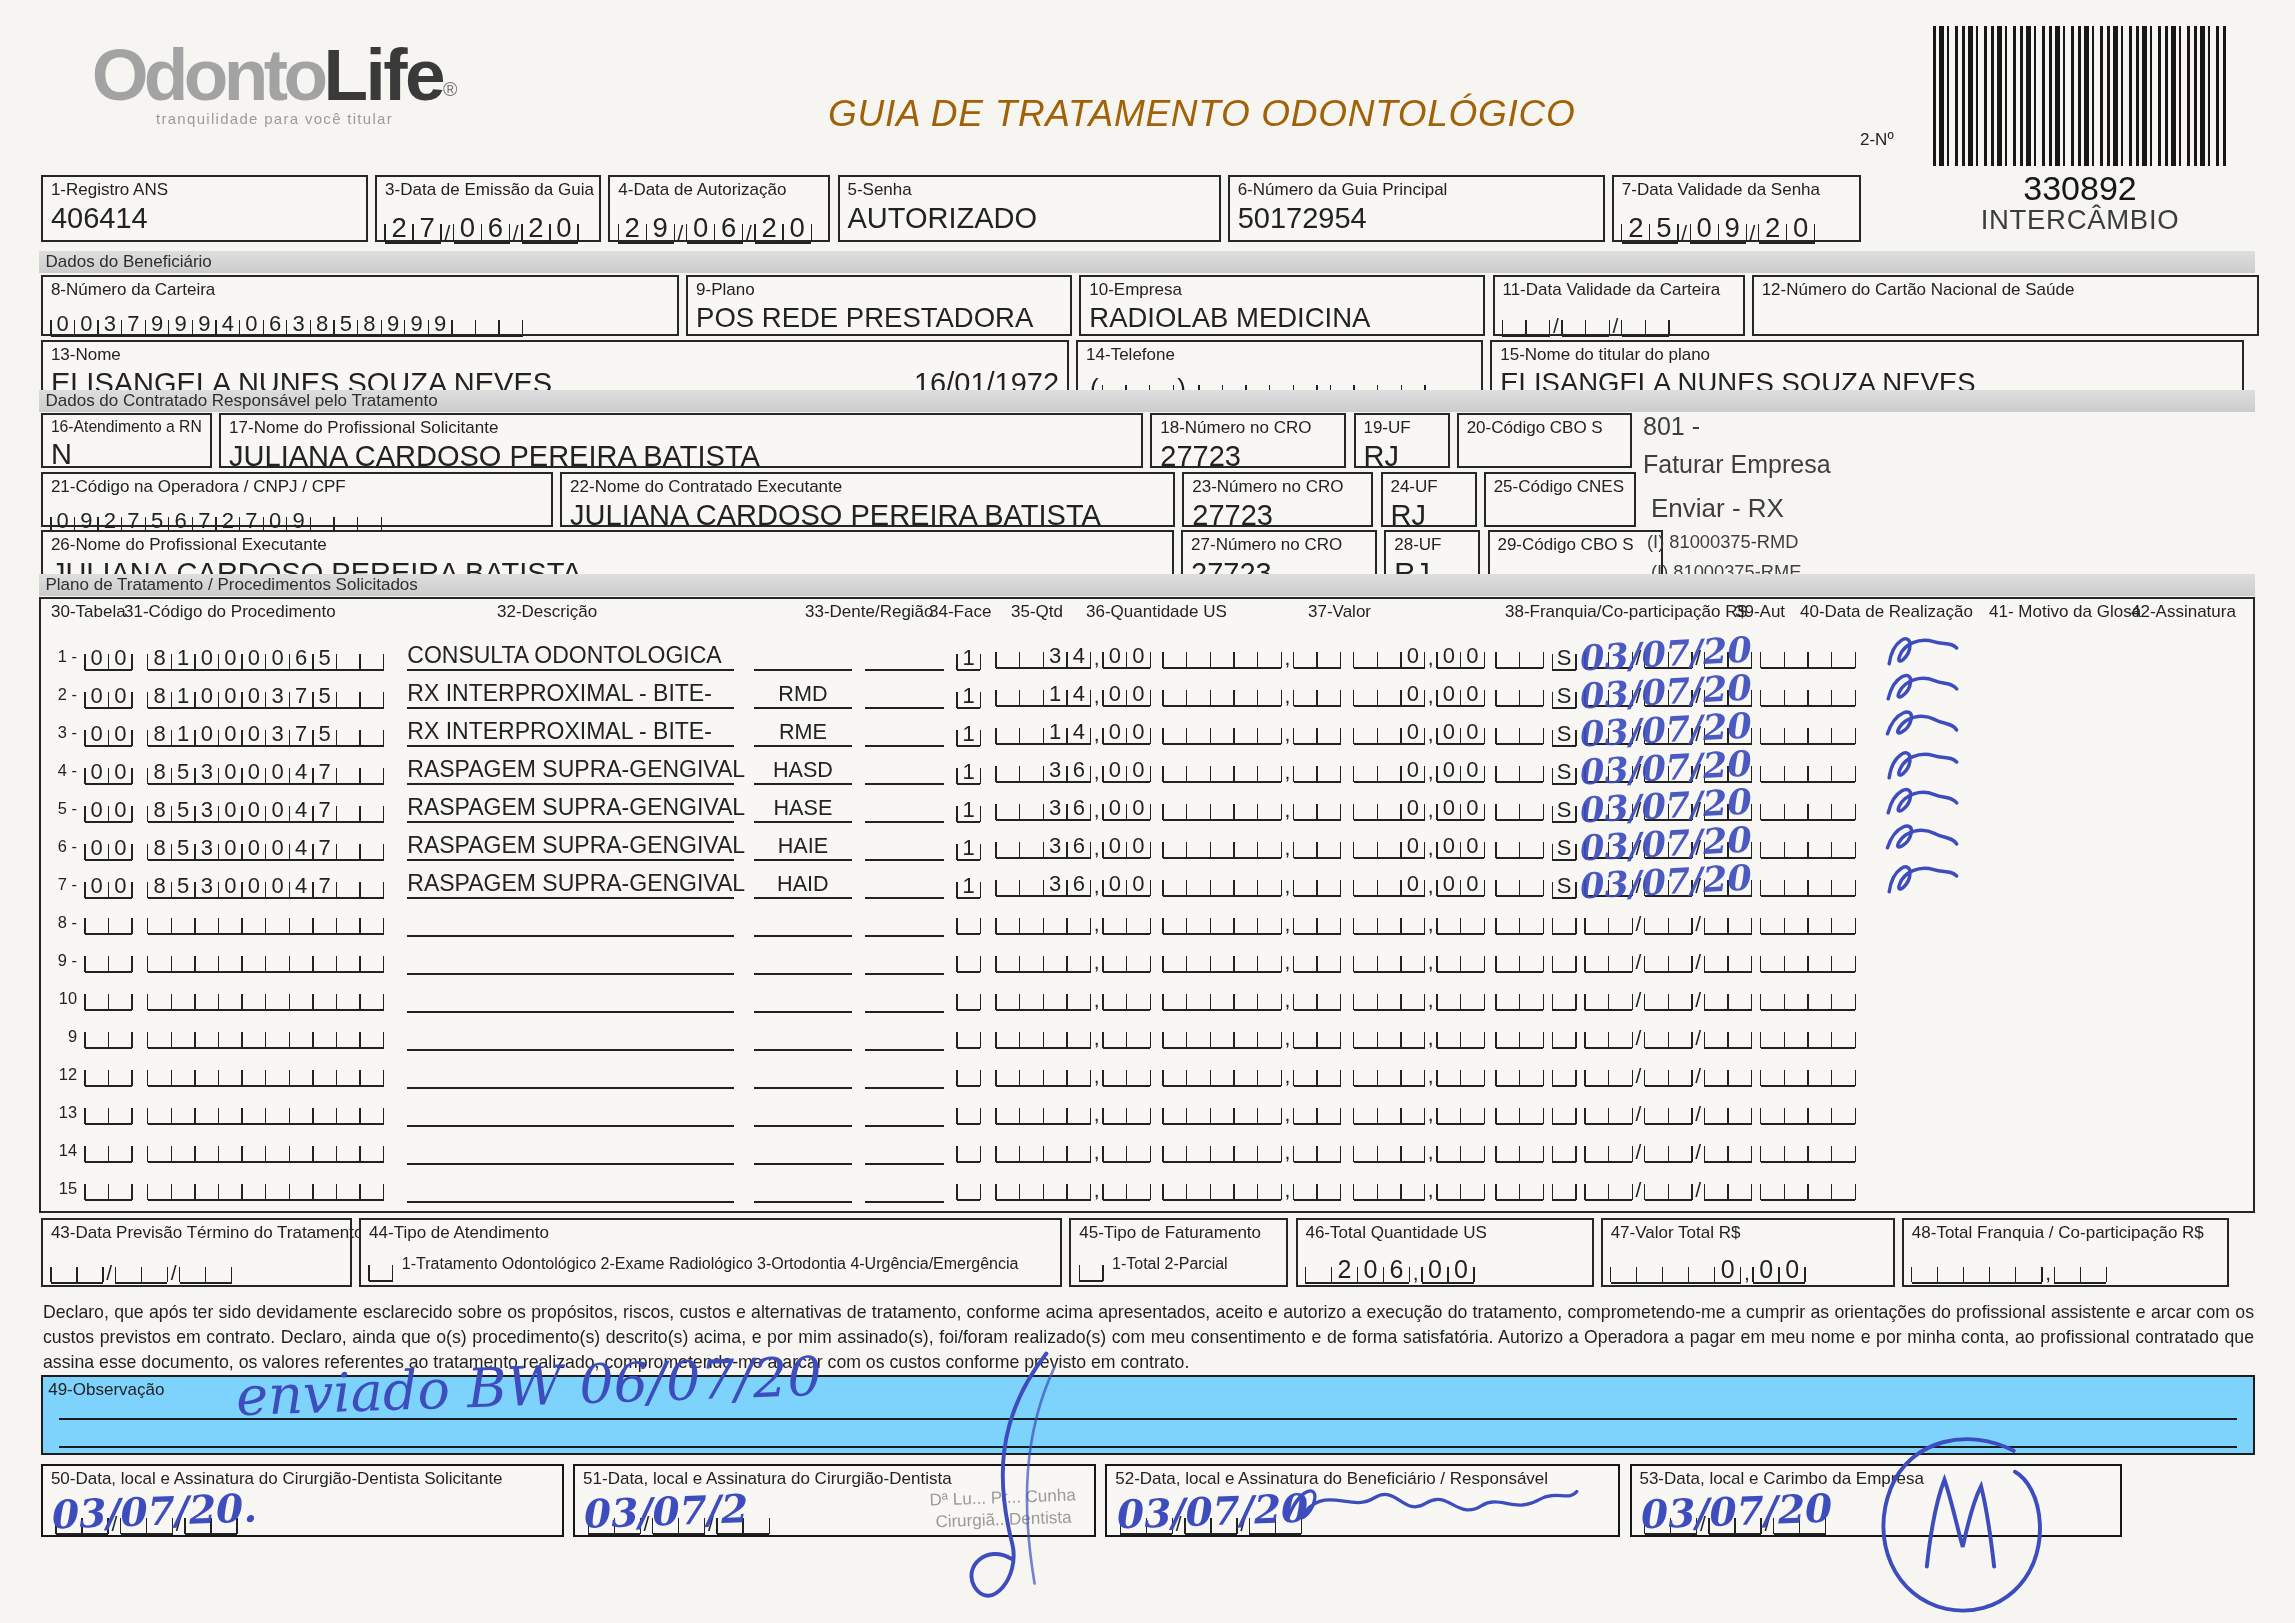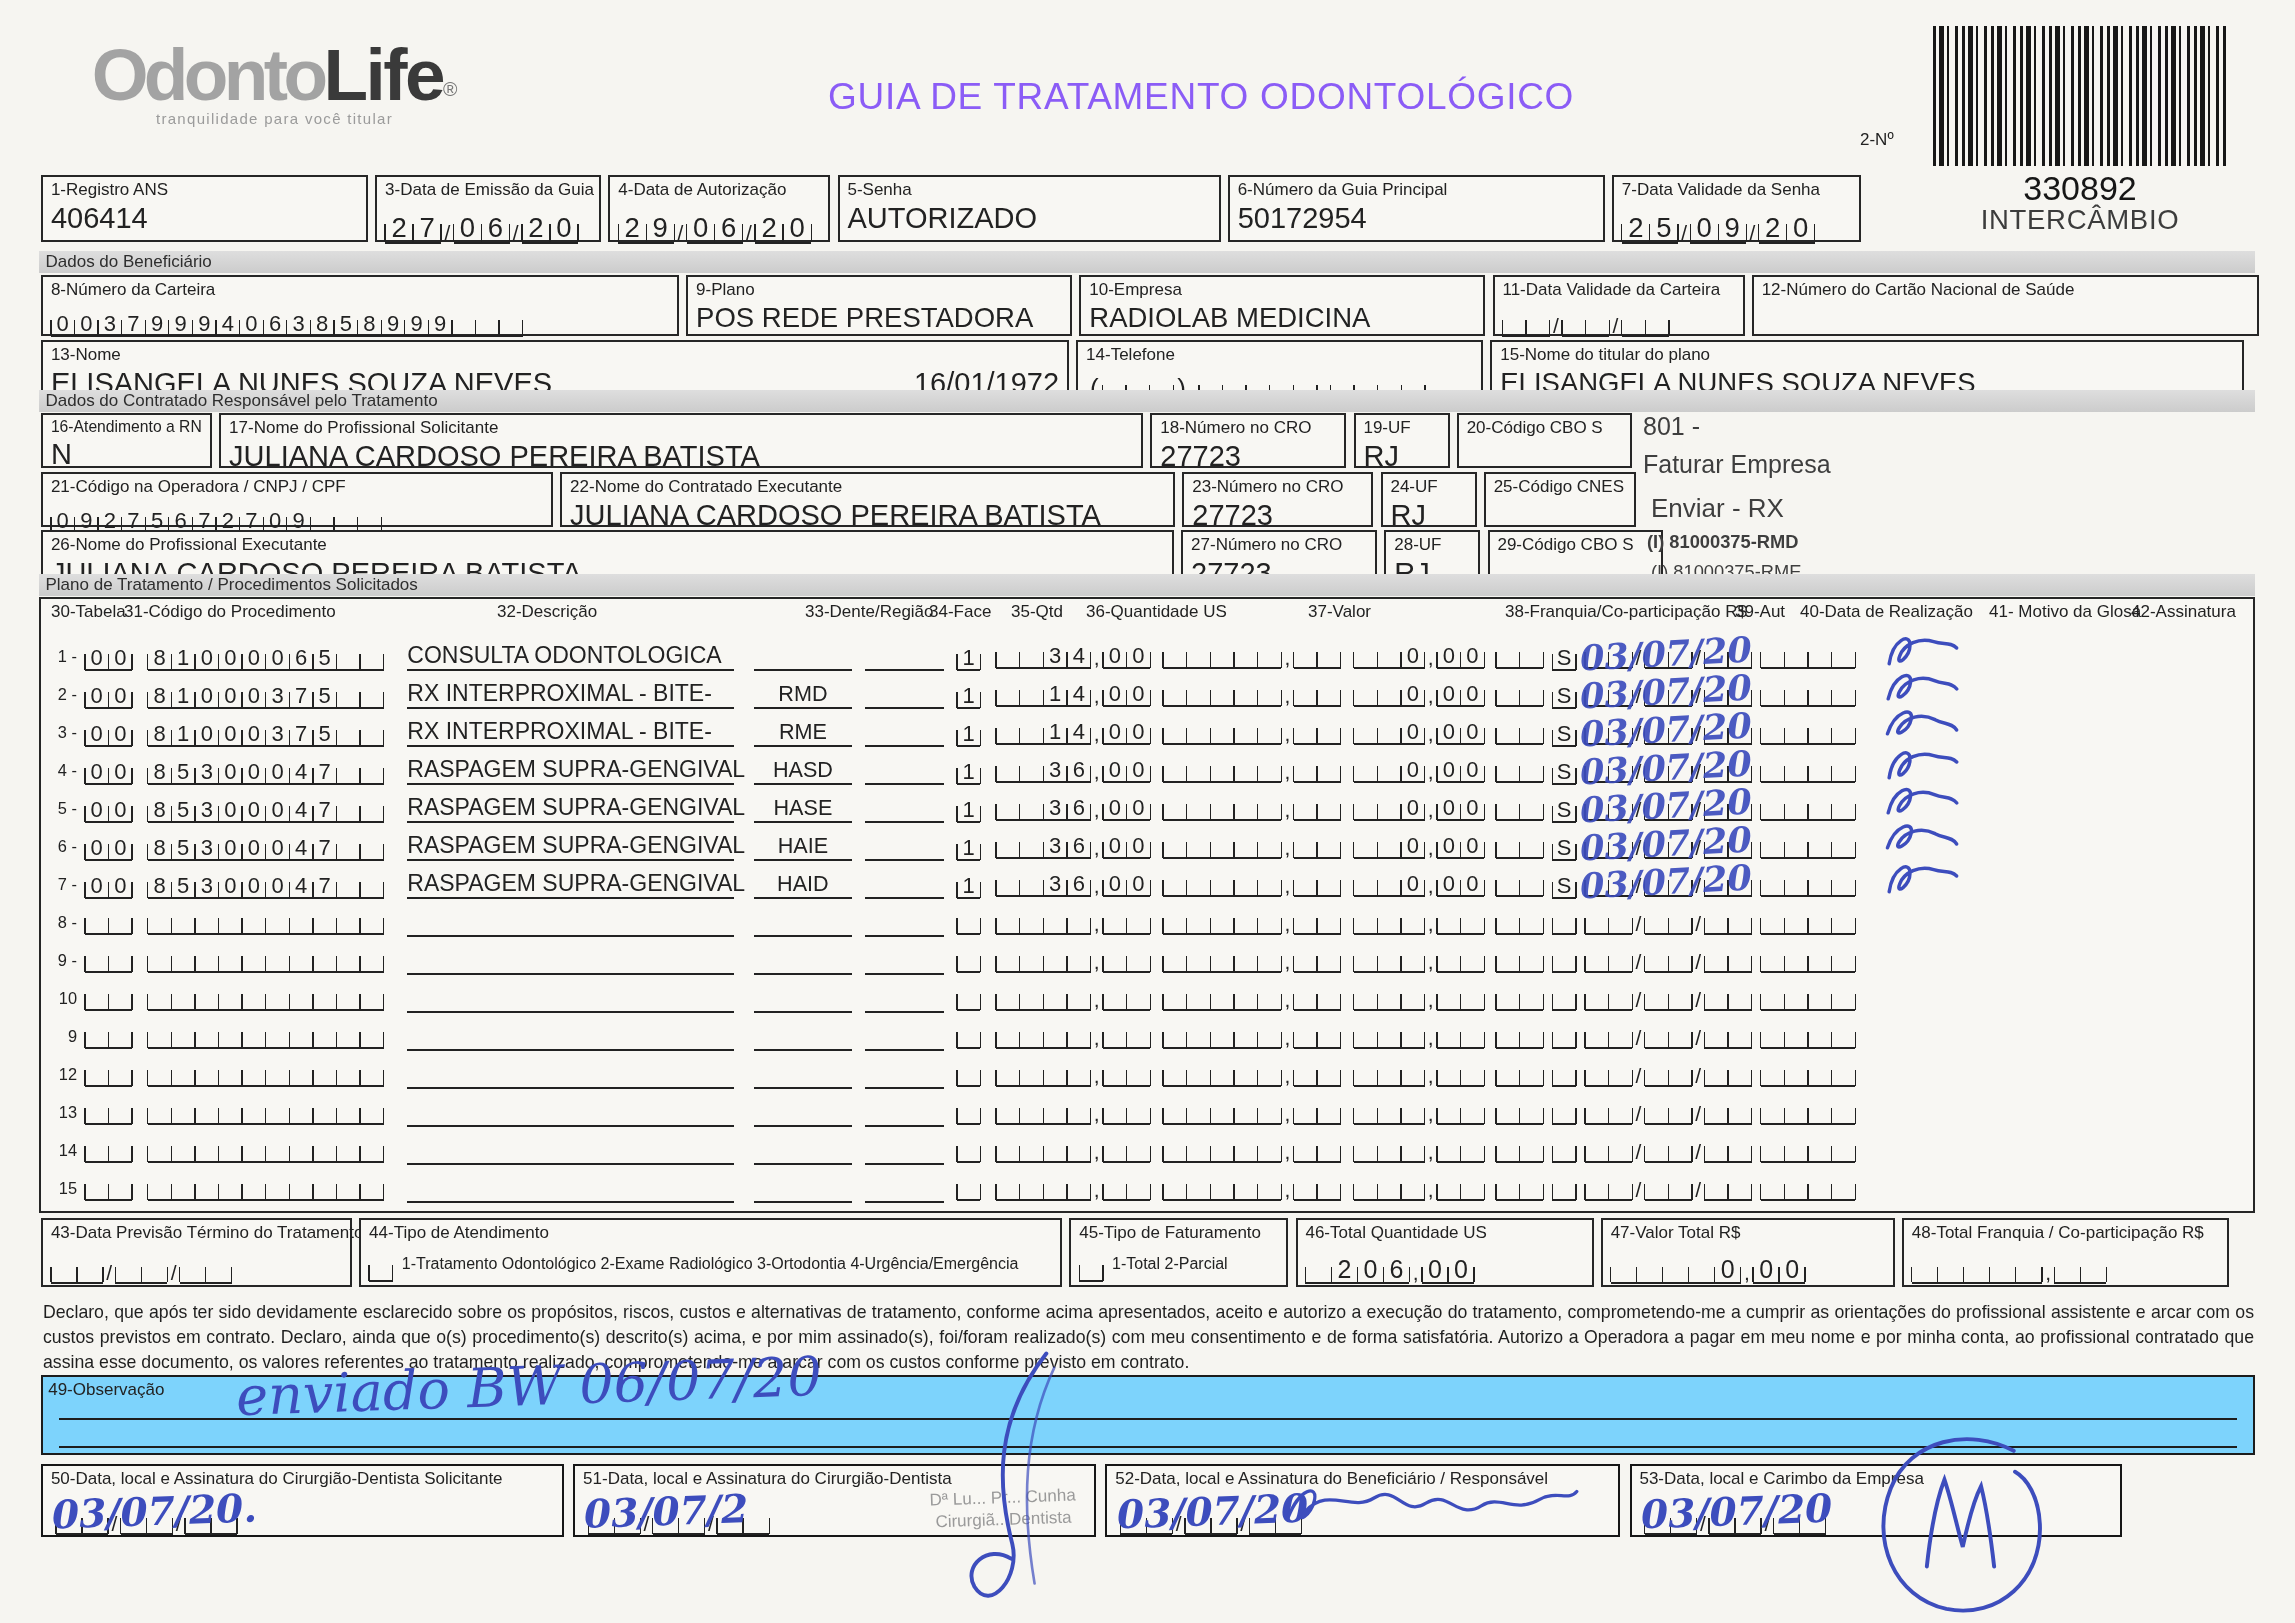--- a/index.html
+++ b/index.html
@@ -4,21 +4,21 @@
 <style>
   html,body{margin:0;padding:0;background:#888;}
   .sheet{position:relative;width:2295px;height:1623px;background:#f6f5f1;
     font-family:"Liberation Sans",sans-serif;color:#222;overflow:hidden;}
   
   .logo{position:absolute;left:65px;top:33px;width:419px;text-align:center;}
   .lg1{font-size:73px;font-weight:700;color:#a3a3a3;letter-spacing:-4.6px;}
   .lg2{font-size:73px;font-weight:700;color:#3a3a3a;letter-spacing:-2.6px;}
   .lgr{font-size:19.6px;color:#777;vertical-align:super;}
   .tagline{font-size:15px;color:#9b9b9b;margin-top:-6.5px;letter-spacing:1.3px;}
-  .title{position:absolute;left:828px;top:76px;font-size:37px;color:#8b5cf6;letter-spacing:0.7px;}
+  .title{position:absolute;left:828px;top:93px;font-size:37px;color:#a16207;letter-spacing:0.7px;font-style:italic;}
   .bc-label{position:absolute;left:1860px;top:130px;font-size:17px;}
   .barcode{position:absolute;left:1933px;top:26px;width:294px;height:140px;
     background:repeating-linear-gradient(90deg,#171717 0 3.3px,#f6f5f1 3.3px 5.9px,#171717 5.9px 11px,#f6f5f1 11px 14.4px,#171717 14.4px 16.4px,#f6f5f1 16.4px 22px,#171717 22px 25px,#f6f5f1 25px 29px);}
   .bc-num{position:absolute;left:1933px;top:169px;width:294px;text-align:center;font-size:34px;color:#161616;}
   .bc-sub{position:absolute;left:1933px;top:204px;width:294px;text-align:center;font-size:27.5px;color:#3c3c3c;letter-spacing:0.7px;}
   
   .frow{position:absolute;left:41px;display:flex;gap:7.2px;}
   .fbox{border:2px solid #262626;background:#f8f7f3;padding:2.6px 7.9px;box-sizing:border-box;position:relative;}
   .flabel{font-size:17px;white-space:nowrap;}
   .fvalue{font-size:29px;margin-top:2.6px;white-space:nowrap;}
@@ -50,21 +50,21 @@
   .rowCA{top:413px;} .rowCB{top:472px;border-radius:20px;} .rowCC{top:530px;}
   .w-f16{width:171px;height:55px}.w-f17{width:924px;height:55px}.w-f18{width:196px;height:55px}
   .w-f19{width:96px;height:55px}.w-f20{width:175px;height:55px}
   .w-f21{width:512px;height:55px}.w-f22{width:615px;height:55px}.w-f23{width:191px;height:55px}
   .w-f24{width:96px;height:55px}.w-f25{width:152px;height:55px}
   .w-f26{width:1133px;height:54px}.w-f27{width:196px;height:54px}.w-f28{width:96px;height:54px}.w-f29{width:175px;height:54px}
   .note{position:absolute;color:#3e3e3e;white-space:nowrap;}
   .n801{left:1643px;top:412px;font-size:25px;}
   .nfat{left:1643px;top:450px;font-size:25px;}
   .nenv{left:1651px;top:493px;font-size:26px;}
-  .nrmd{left:1647px;top:531px;font-size:18.3px;font-weight:bold;}
+  .nrmd{left:1647px;top:531px;font-size:18.3px;}
   .nrme{left:1651px;top:561px;font-size:18.3px;}
   .bar-ben{top:251px;} .bar-con{top:390px;} .bar-plan{top:574px;}
   
   .tbl{position:absolute;left:39px;top:597px;width:2216px;height:616px;border:2px solid #262626;box-sizing:border-box;background:#f8f7f3;}
   .th{position:absolute;font-size:17px;white-space:nowrap;color:#222;}
   #trows{position:absolute;left:46px;top:633px;}
   .trow{position:relative;height:38px;display:flex;align-items:flex-end;}
   .rnum{width:31px;font-size:16.4px;text-align:right;padding-bottom:5.2px;margin-right:7.9px;}
   .c-tab{margin-right:15.7px}.c-cod{margin-right:23.6px}
   .uline{border-bottom:2px solid #222;display:inline-flex;align-items:flex-end;height:31px;box-sizing:border-box;}

